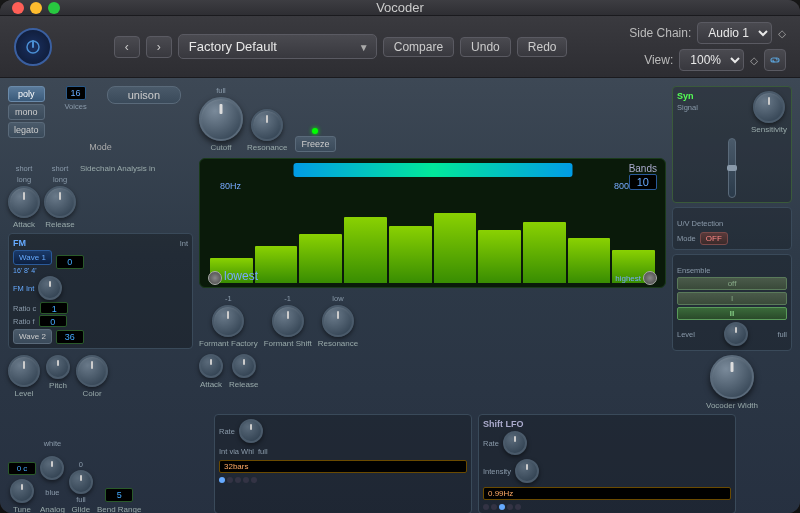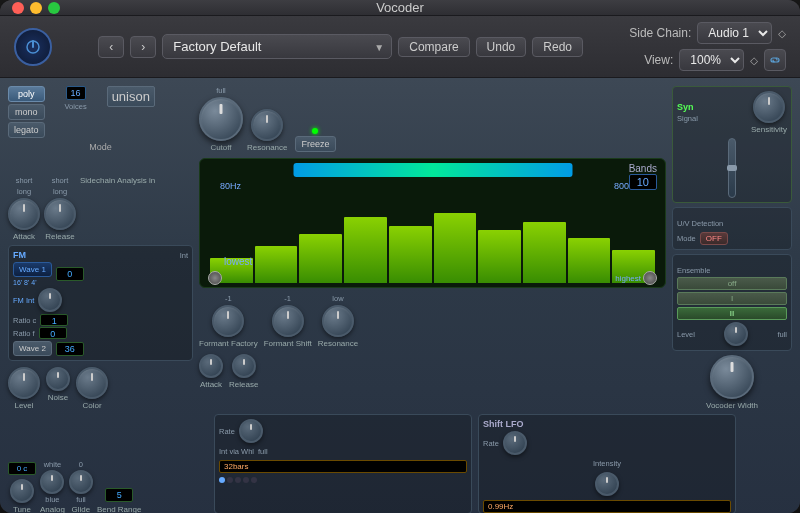--- a/index.html
+++ b/index.html
@@ -83,21 +83,21 @@
       align-items: center;
       gap: 6px;
     }
     .preset-dropdown {
       background: linear-gradient(180deg, #4a4a50 0%, #38383e 100%);
       border: 1px solid #5a5a62;
       border-radius: 5px;
       color: #e8e8e8;
       font-size: 13px;
       padding: 4px 28px 4px 10px;
-      width: 230px;
+      width: 199px;
       appearance: none;
       cursor: pointer;
       position: relative;
     }
     .preset-wrapper {
       position: relative;
       display: inline-block;
     }
     .preset-arrow {
       position: absolute;
@@ -201,24 +201,24 @@
       text-align: center;
     }
     .mode-btn.active {
       background: linear-gradient(180deg, #5a7a9a 0%, #3a5a7a 100%);
       color: #fff;
       border-color: #6a8aaa;
     }
     .unison-btn {
       background: linear-gradient(180deg, #4a5a6a 0%, #3a4a5a 100%);
       border: 1px solid #5a6a7a;
-      border-radius: 2px;
+      border-radius: 8px;
       color: #ccc;
-      font-size: 13px;
-      padding: 2px 4px;
+      font-size: 11px;
+      padding: 2px 20px;
       cursor: pointer;
     }
     .mode-label {
       color: #aaa;
       font-size: 9px;
       text-align: center;
     }
     
     .knob {
       width: 32px; height: 32px;
@@ -560,21 +560,21 @@
             <button class="mode-btn">legato</button>
           </div>
           <div style="display:flex; flex-direction:column; gap:2px; align-items:center;">
             <div class="display-box" style="background:#000; border:1px solid #2a5a8a; color:#6af; font-size:9px; padding:1px 4px; min-width:20px; text-align:left;">16</div>
             <span class="small-label">Voices</span>
           </div>
           <button class="unison-btn">unison</button>
         </div>
         <span class="mode-label">Mode</span>
 
-        <div style="display:flex; gap:4px; margin-top:20px;">
+        <div style="display:flex; gap:4px; margin-top:8px;">
           <div class="ctrl-group">
             <span class="small-label">short</span>
             <span class="small-label">long</span>
             <div class="knob"></div>
             <span class="ctrl-label">Attack</span>
           </div>
           <div class="ctrl-group">
             <span class="small-label">short</span>
             <span class="small-label">long</span>
             <div class="knob"></div>
@@ -621,21 +621,21 @@
           </div>
         </div>
 
         <div style="display:flex; gap:6px; margin-top:2px;">
           <div class="ctrl-group">
             <div class="knob"></div>
             <span class="ctrl-label">Level</span>
           </div>
           <div class="ctrl-group">
             <div class="knob-sm"></div>
-            <span class="ctrl-label">Noise</span>
+            <span class="ctrl-label">Pitch</span>
           </div>
           <div class="ctrl-group">
             <div class="knob"></div>
             <span class="ctrl-label">Color</span>
           </div>
         </div>
       </div>
 
       <div class="center-panel">
 
@@ -670,21 +670,21 @@
             <div class="spec-bar" style="height:80%;"></div>
             <div class="spec-bar" style="height:70%;"></div>
             <div class="spec-bar" style="height:85%;"></div>
             <div class="spec-bar" style="height:65%;"></div>
             <div class="spec-bar" style="height:75%;"></div>
             <div class="spec-bar" style="height:55%;"></div>
             <div class="spec-bar" style="height:40%;"></div>
           </div>
           <div class="arc-handle arc-left"></div>
           <div class="arc-handle arc-right"></div>
-          <span style="position:absolute; bottom:20px; left:24px; color:#7af; font-size:10px;">lowest</span>
+          <span style="position:absolute; bottom:4px; left:24px; color:#7af; font-size:12px;">lowest</span>
           <span style="position:absolute; bottom:4px; right:24px; color:#7af; font-size:8px;">highest</span>
 
           <div style="position:absolute; top:4px; right:8px; display:flex; flex-direction:column; align-items:center;">
             <span style="color:#aac; font-size:10px;">Bands</span>
             <div class="display-box" style="background:#000; border:1px solid #2a5a9a; color:#6af; font-size:11px; padding:1px 4px;">10</div>
           </div>
         </div>
 
         <div style="display:flex; gap:6px; align-items:flex-end; margin-top:2px;">
           <div class="ctrl-group">
@@ -712,21 +712,21 @@
           <div class="ctrl-group">
             <div class="knob-sm"></div>
             <span class="ctrl-label">Release</span>
           </div>
         </div>
       </div>
 
       <div class="right-panel">
 
         <div class="syn-section">
-          <div style="display:flex; justify-content:space-between; align-items:center;">
+          <div style="display:flex; justify-content:space-between; align-items:flex-start;">
             <div style="display:flex; flex-direction:column; gap:2px;">
               <span class="syn-label">Syn</span>
               <span class="small-label">Signal</span>
             </div>
             <div class="ctrl-group">
               <div class="knob"></div>
               <span class="ctrl-label">Sensitivity</span>
             </div>
           </div>
 
@@ -767,21 +767,21 @@
     </div>
 
     <div class="bottom-row">
 
       <div style="display:flex; gap:4px; align-items:flex-end; width:200px;">
         <div class="ctrl-group">
           <div class="display-box" style="font-size:8px; margin-bottom:2px;">0 c</div>
           <div class="knob-sm"></div>
           <span class="ctrl-label">Tune</span>
         </div>
-        <div style="display:flex; flex-direction:column; align-items:center; gap:1px;">
+        <div style="display:flex; flex-direction:column; align-items:center; gap:8px;">
           <span class="small-label">white</span>
           <div class="knob-sm"></div>
           <span class="small-label">blue</span>
           <span class="ctrl-label">Analog</span>
         </div>
         <div style="display:flex; flex-direction:column; align-items:center; gap:1px;">
           <span class="small-label">0</span>
           <div class="knob-sm"></div>
           <span class="small-label">full</span>
           <span class="ctrl-label">Glide</span>
@@ -811,21 +811,21 @@
           <div style="width:6px; height:6px; border-radius:50%; background:#334; cursor:pointer;"></div>
         </div>
       </div>
 
       <div class="lfo-section">
         <span class="lfo-label">Shift LFO</span>
         <div style="display:flex; gap:4px; align-items:center;">
           <span class="small-label">Rate</span>
           <div class="knob-sm"></div>
         </div>
-        <div style="display:flex; gap:4px; margin-top:2px; align-items:center;flex-direction:column;">
+        <div style="display:flex; gap:4px; margin-top:2px; align-items:center;">
           <span class="small-label">Intensity</span>
           <div class="knob-sm"></div>
         </div>
         <div class="orange-display" style="margin-top:2px;">0.99Hz</div>
 
         <div style="display:flex; gap:2px; margin-top:2px;">
           <div style="width:6px; height:6px; border-radius:50%; background:#334; cursor:pointer;"></div>
           <div style="width:6px; height:6px; border-radius:50%; background:#334; cursor:pointer;"></div>
           <div style="width:6px; height:6px; border-radius:50%; background:#6af; cursor:pointer;"></div>
           <div style="width:6px; height:6px; border-radius:50%; background:#334; cursor:pointer;"></div>

